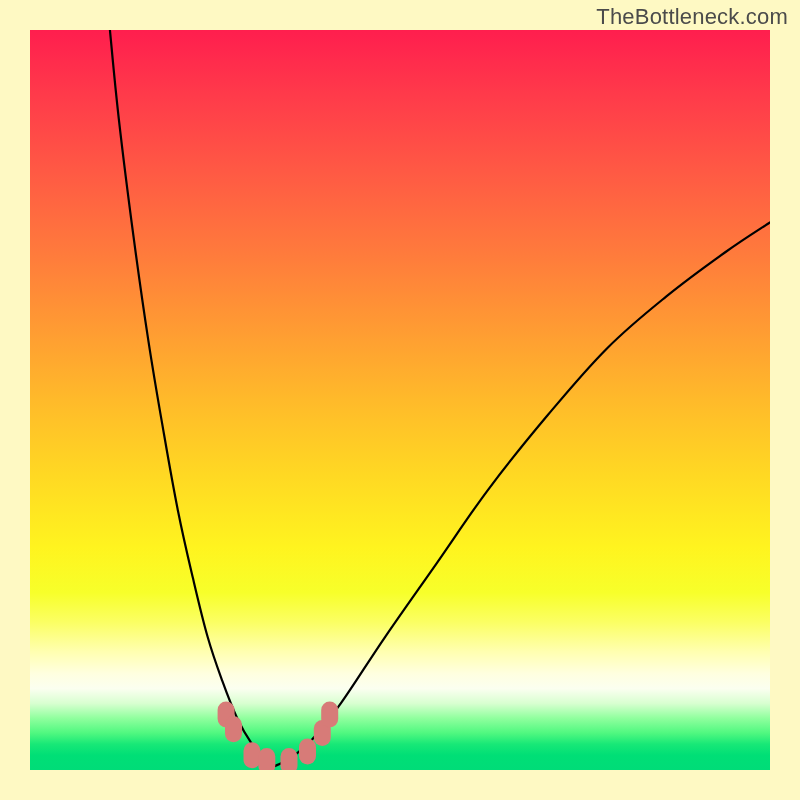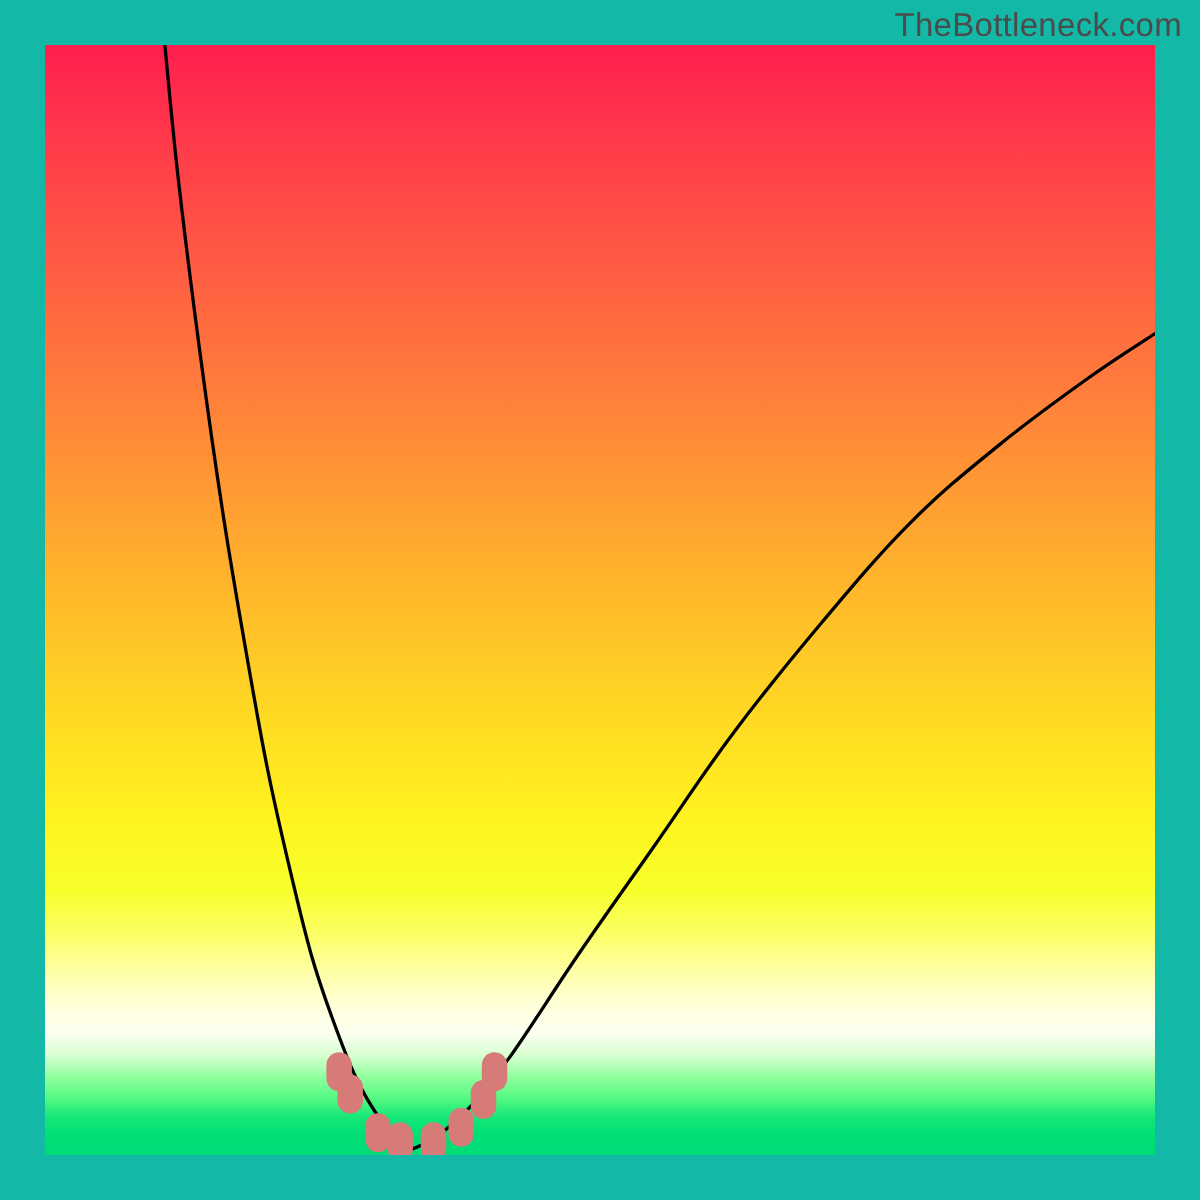--- a/index.html
+++ b/index.html
@@ -10,21 +10,21 @@
     background: #000;
     overflow: hidden;
     font-family: Arial, Helvetica, sans-serif;
   }
   .frame {
     position: absolute;
     top: 0;
     left: 0;
     width: 800px;
     height: 800px;
-    background: #14b8a6;
+    background: #fef9c3;
   }
   .plot-area {
     position: absolute;
     top: 30px;
     left: 30px;
     width: 740px;
     height: 740px;
     overflow: hidden;
   }
   .gradient {

